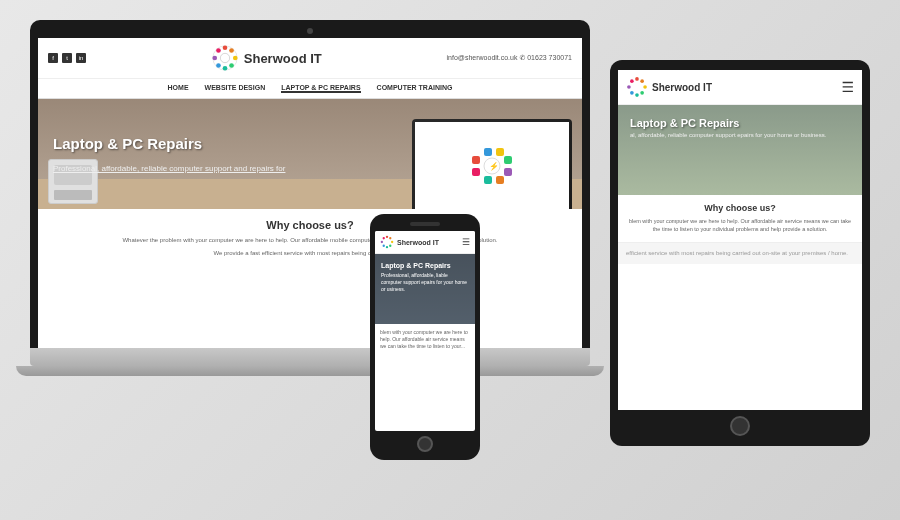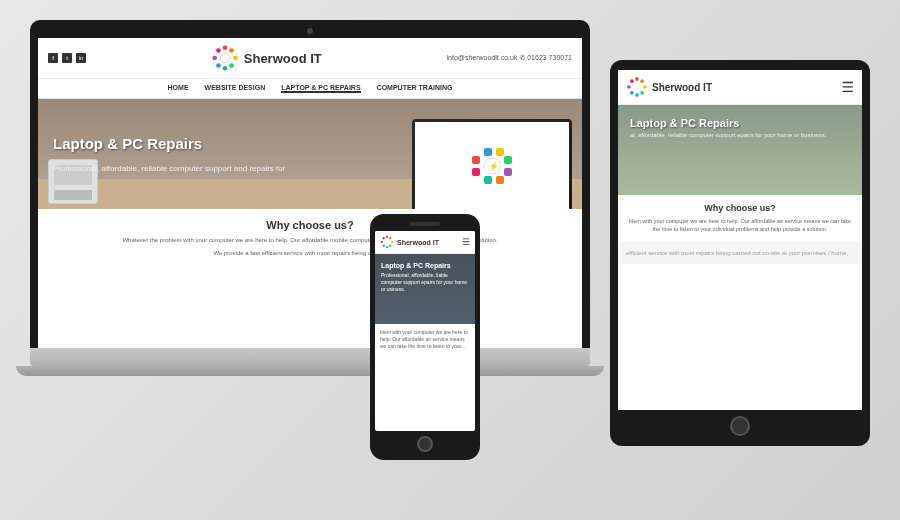--- a/index.html
+++ b/index.html
@@ -145,20 +145,21 @@
     .hero-title {
       font-size: 15px;
       font-weight: bold;
       color: #fff;
       text-shadow: 1px 1px 2px rgba(0,0,0,0.5);
     }
     .hero-subtitle {
       font-size: 8px;
       color: #eee;
       margin-top: 12px;
+      text-decoration: underline;
     }
 
     
     .printer-box {
       position: absolute;
       left: 10px;
       bottom: 5px;
       width: 50px;
       height: 45px;
       background: #e0e0e0;

